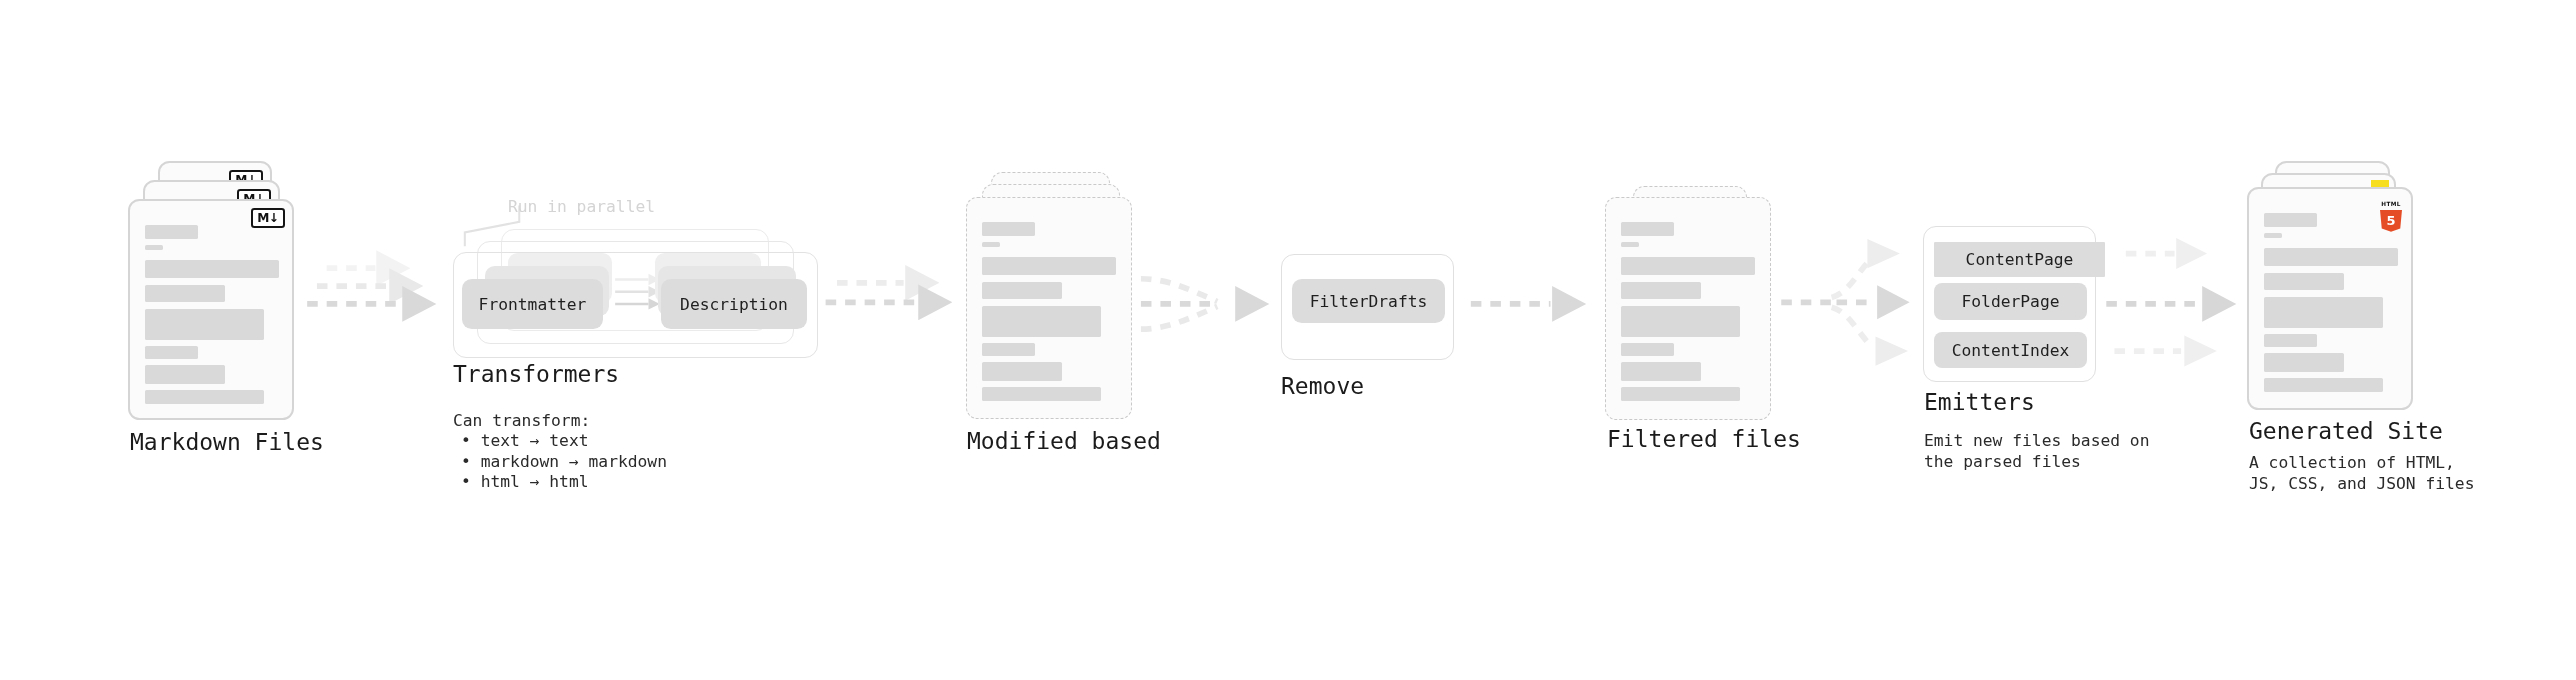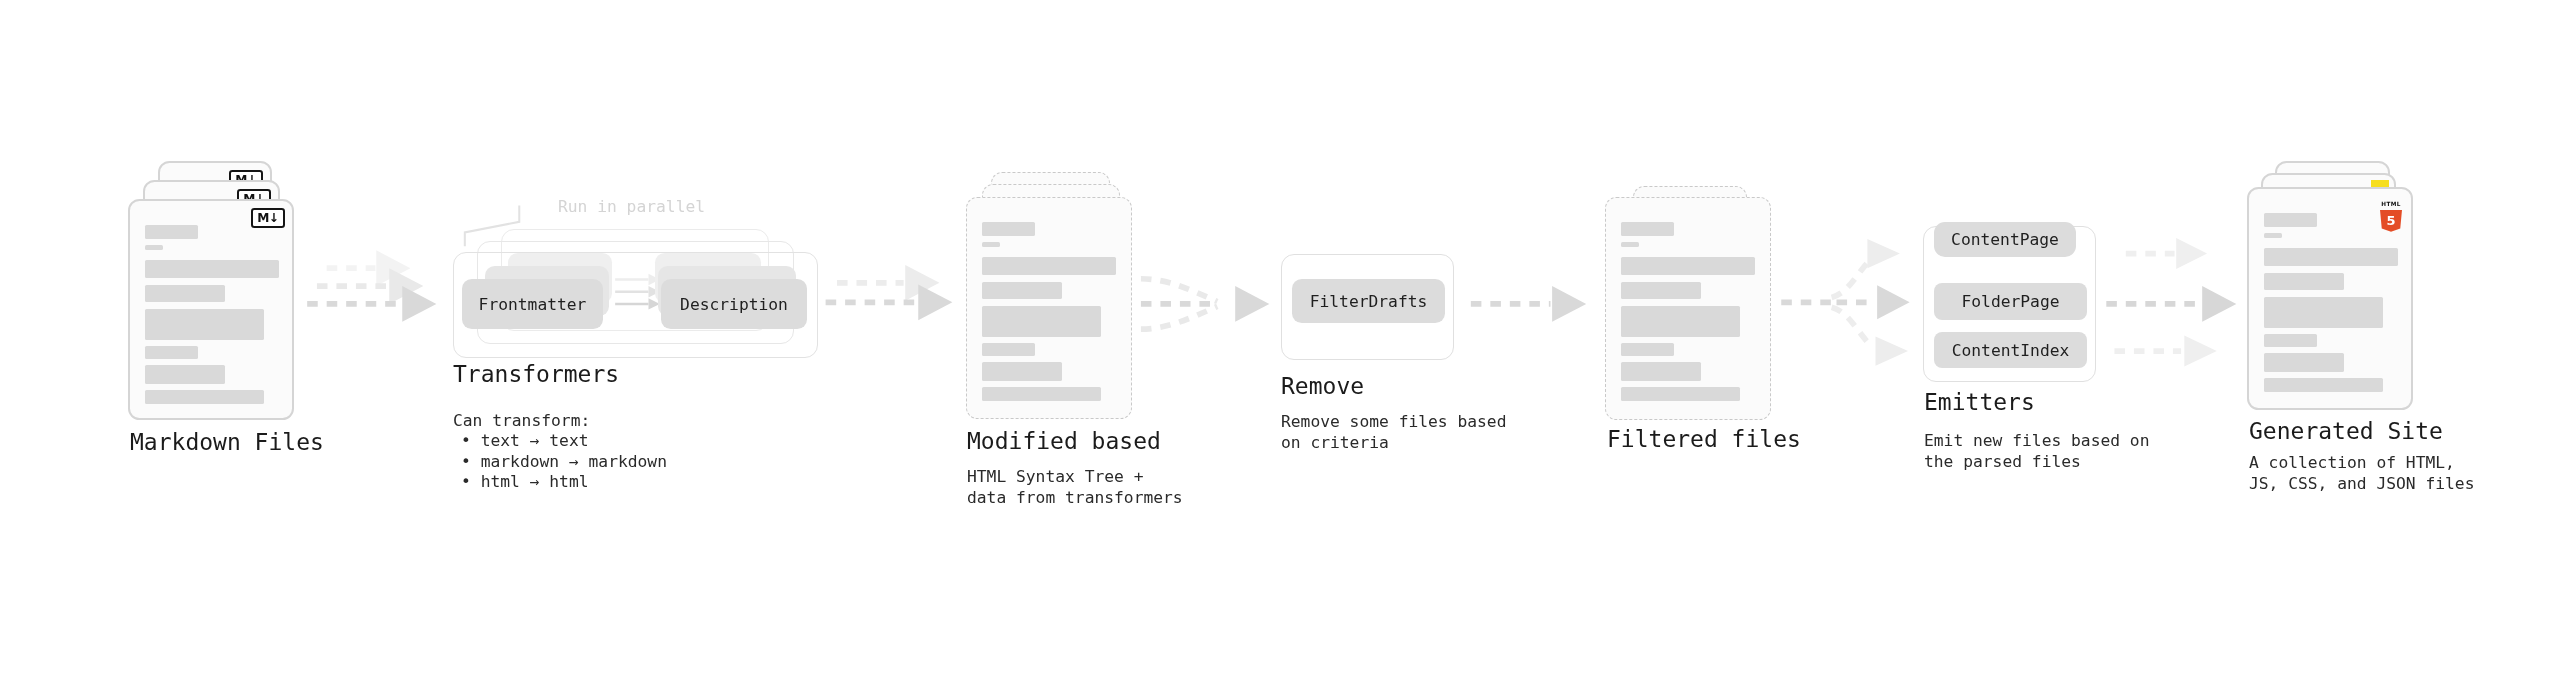--- a/index.html
+++ b/index.html
@@ -141,21 +141,21 @@
     <div class="bar b2"></div>
     <div class="bar b3"></div>
     <div class="bar b4"></div>
     <div class="bar b5"></div>
     <div class="bar b6"></div>
     <div class="bar b7"></div>
     <div class="bar b8"></div>
   </div>
   <div class="stage-label" style="left:130px;top:430px">Markdown Files</div>
 
-  <div class="annotation" style="left:558px;top:197px">Run in parallel</div>
+  <div class="annotation" style="left:508px;top:197px">Run in parallel</div>
   <div class="panel tone3" style="left:501px;top:229px;width:268px;height:102px"></div>
   <div class="panel tone2" style="left:477px;top:241px;width:317px;height:103px"></div>
   <div class="panel" style="left:453px;top:252px;width:365px;height:106px"></div>
 
   <div class="btn ghost2" style="left:508px;top:253px;width:104px;height:50px"></div>
   <div class="btn ghost1" style="left:485px;top:266px;width:124px;height:50px"></div>
   <div class="btn" style="left:462px;top:279px;width:141px;height:50px">Frontmatter</div>
 
   <div class="btn ghost2" style="left:655px;top:253px;width:106px;height:50px"></div>
   <div class="btn ghost1" style="left:658px;top:266px;width:138px;height:50px"></div>
@@ -175,44 +175,40 @@
     <div class="bar b1"></div>
     <div class="bar b2"></div>
     <div class="bar b3"></div>
     <div class="bar b4"></div>
     <div class="bar b5"></div>
     <div class="bar b6"></div>
     <div class="bar b7"></div>
     <div class="bar b8"></div>
   </div>
   <div class="stage-label" style="left:967px;top:429px">Modified based</div>
-  <div class="caption" style="left:967px;top:466px">HTML Syntax Tree +
-data from transformers</div>
 
   <div class="panel filled" style="left:1281px;top:254px;width:173px;height:106px"></div>
   <div class="btn" style="left:1292px;top:279px;width:153px;height:44px">FilterDrafts</div>
   <div class="stage-label" style="left:1281px;top:374px">Remove</div>
-  <div class="caption" style="left:1281px;top:411px">Remove some files based
-on criteria</div>
 
   <div class="doc dashed" style="left:1633px;top:186px;width:114px;height:65px"></div>
   <div class="doc dashed" style="left:1605px;top:197px;width:166px;height:223px">
     <div class="bar b1"></div>
     <div class="bar b2"></div>
     <div class="bar b3"></div>
     <div class="bar b4"></div>
     <div class="bar b5"></div>
     <div class="bar b6"></div>
     <div class="bar b7"></div>
     <div class="bar b8"></div>
   </div>
   <div class="stage-label" style="left:1607px;top:427px">Filtered files</div>
 
   <div class="panel filled" style="left:1923px;top:226px;width:173px;height:156px"></div>
-  <div class="btn" style="left:1934px;top:222px;width:142px;height:35px;border-radius:11px">ContentPage</div>
+  <div class="btn" style="left:1934px;top:242px;width:171px;height:35px;border-radius:1px">ContentPage</div>
   <div class="btn" style="left:1934px;top:283px;width:153px;height:37px;border-radius:8.1px">FolderPage</div>
   <div class="btn" style="left:1934px;top:332px;width:153px;height:36px;border-radius:8.1px">ContentIndex</div>
   <div class="stage-label" style="left:1924px;top:390px">Emitters</div>
   <div class="caption" style="left:1924px;top:430px">Emit new files based on
 the parsed files</div>
 
   <div class="doc" style="left:2275px;top:161px;width:115px;height:65px">
     <span class="css-chip">
       <span class="t">CSS</span>
       <span class="u"></span>

